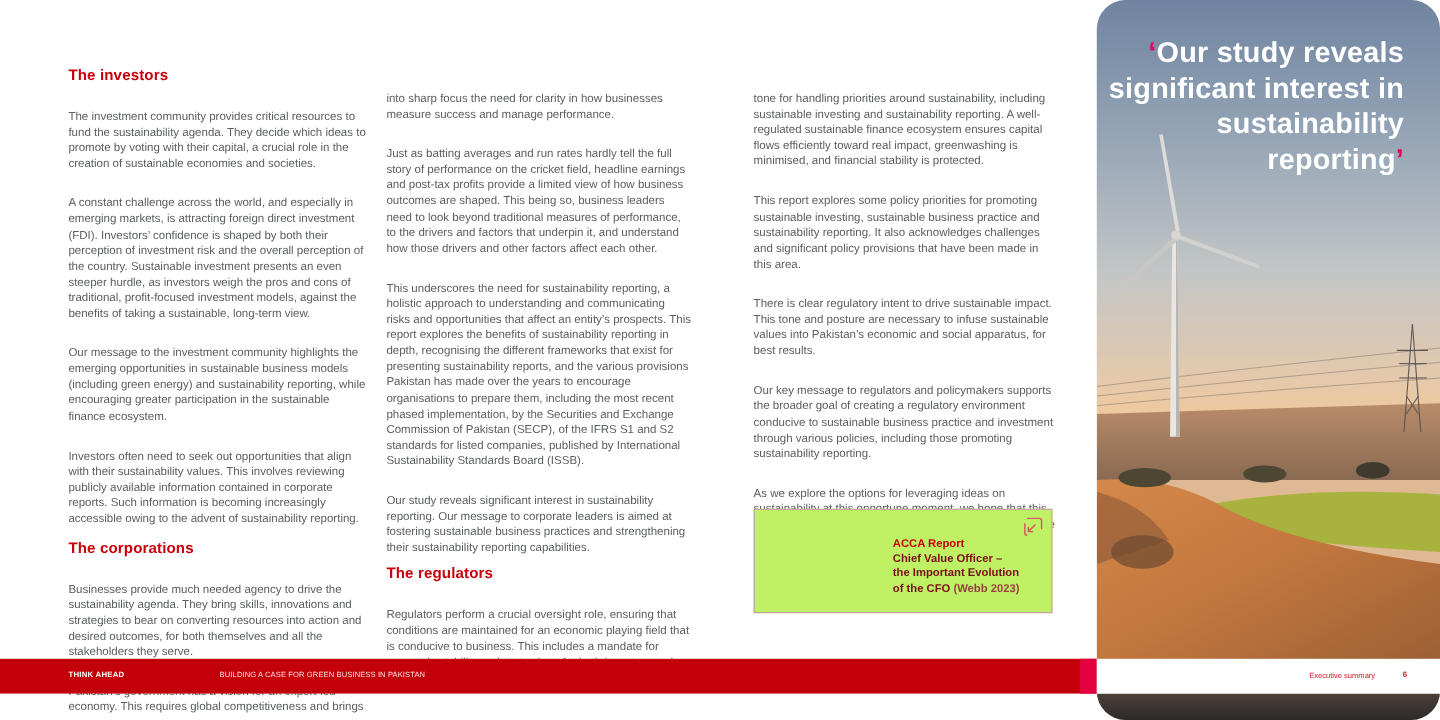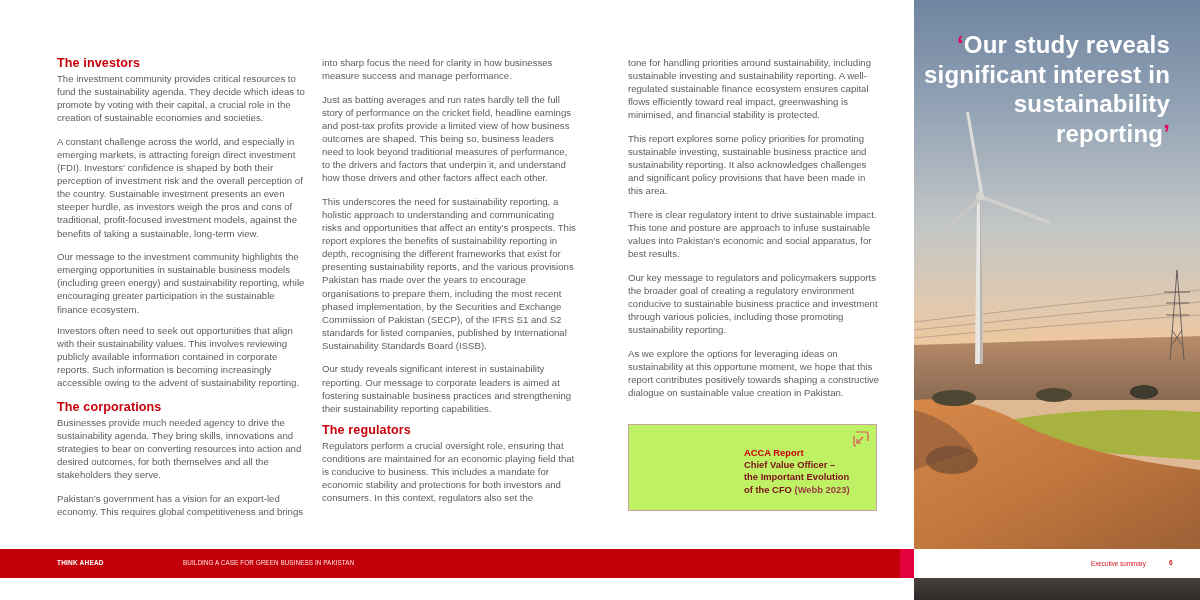--- a/index.html
+++ b/index.html
@@ -6,21 +6,21 @@
     html, body { width: 1200px; height: 600px; overflow: hidden; background: #ffffff; }
     body { position: relative; font-family: "Liberation Sans", sans-serif; color: #55585c; }
 
     .page-left { position: absolute; left: 0; top: 0; width: 914px; height: 500px; background: #ffffff; }
 
     .col { position: absolute; top: 56px; font-size: 9.6px; line-height: 13.1px; color: #5a5d61; }
     .col-1 { left: 57px; width: 248px; }
     .col-2 { left: 322px; width: 254px; }
     .col-3 { left: 628px; width: 252px; }
 
-    .col p { margin-bottom: 10.5px; }
+    .col p { margin-bottom: 10.5px; margin-top: 20px; }
     .col h2 { font-size: 12.6px; font-weight: bold; color: #c8000b; line-height: 15px; margin-bottom: 1px; letter-spacing: 0.1px; }
     .col-1 h2.first { margin-top: 0; }
 
     .ref-box {
       position: absolute; left: 628px; top: 424px; width: 249px; height: 87px;
       border: 1px solid #c9a2a6; background: #bef264;
     }
     .ref-icon { position: absolute; right: 7px; top: 6px; width: 16px; height: 16px; }
     .ref-text { position: absolute; left: 115px; top: 22px; font-size: 9.4px; line-height: 12.2px; font-weight: bold; color: #7b0e1a; width: 130px; }
     .ref-label { color: #c8000b; display: block; }
@@ -28,20 +28,21 @@
 
     .footer-red {
       position: absolute; left: 0; top: 549px; width: 914px; height: 29px; background: #c30009;
     }
     .footer-red .brand { position: absolute; left: 57px; top: 10px; font-size: 6.5px; font-weight: bold; color: #ffffff; letter-spacing: 0.2px; }
     .footer-red .doc-title { position: absolute; left: 183px; top: 10px; font-size: 6.3px; color: #ffe3e3; letter-spacing: 0.1px; }
 
     .photo {
       position: absolute; left: 914px; top: 0; width: 286px; height: 600px; overflow: hidden;
       background: linear-gradient(180deg, #6f84a0 0%, #93a3b5 18%, #c3c6c6 38%, #e3c9ad 52%, #f0c89e 58%, #dfb894 62%);
+      border-radius: 24px;
     }
     .photo svg.scene { position: absolute; left: 0; top: 0; }
 
     .quote {
       position: absolute; right: 30px; top: 30px; width: 260px; text-align: right;
       font-size: 24px; line-height: 29.5px; font-weight: bold; color: #ffffff; letter-spacing: 0.2px;
     }
     .quote .qmark { color: #e4005a; }
 
     .footer-white {
@@ -75,21 +76,21 @@
     <p>Just as batting averages and run rates hardly tell the full story of performance on the cricket field, headline earnings and post-tax profits provide a limited view of how business outcomes are shaped. This being so, business leaders need to look beyond traditional measures of performance, to the drivers and factors that underpin it, and understand how those drivers and other factors affect each other.</p>
     <p>This underscores the need for sustainability reporting, a holistic approach to understanding and communicating risks and opportunities that affect an entity’s prospects. This report explores the benefits of sustainability reporting in depth, recognising the different frameworks that exist for presenting sustainability reports, and the various provisions Pakistan has made over the years to encourage organisations to prepare them, including the most recent phased implementation, by the Securities and Exchange Commission of Pakistan (SECP), of the IFRS S1 and S2 standards for listed companies,  published by International Sustainability Standards Board (ISSB).</p>
     <p style="margin-bottom:8px;">Our study reveals significant interest in sustainability reporting. Our message to corporate leaders is aimed at fostering sustainable business practices and strengthening their sustainability reporting capabilities.</p>
     <h2>The regulators</h2>
     <p>Regulators perform a crucial oversight role, ensuring that conditions are maintained for an economic playing field that is conducive to business. This includes a mandate for economic stability and protections for both investors and consumers. In this context, regulators also set the</p>
   </div>
 
   <div class="col col-3">
     <p>tone for handling priorities around sustainability, including sustainable investing and sustainability reporting. A well-regulated sustainable finance ecosystem ensures capital flows efficiently toward real impact, greenwashing is minimised, and financial stability is protected.</p>
     <p>This report explores some policy priorities for promoting sustainable investing, sustainable business practice and sustainability reporting. It also acknowledges challenges and significant policy provisions that have been made in this area.</p>
-    <p>There is clear regulatory intent to drive sustainable impact. This tone and posture are approach to infuse sustainable values into Pakistan’s economic and social apparatus, for best results.</p>
+    <p>There is clear regulatory intent to drive sustainable impact. This tone and posture are necessary to infuse sustainable values into Pakistan’s economic and social apparatus, for best results.</p>
     <p>Our key message to regulators and policymakers supports the broader goal of creating a regulatory environment conducive to sustainable business practice and investment through various policies, including those promoting sustainability reporting.</p>
     <p>As we explore the options for leveraging ideas on sustainability at this opportune moment, we hope that this report contributes positively towards shaping a constructive dialogue on sustainable value creation in Pakistan.</p>
   </div>
 
   <div class="ref-box">
     <span class="ref-icon">
       <svg width="16" height="16" viewBox="0 0 16 16">
         <path d="M3 1 H13 Q15 1 15 3 V10" fill="none" stroke="#d9555e" stroke-width="1.2"></path>
         <path d="M1 5 V13 Q1 15 3 15" fill="none" stroke="#d9555e" stroke-width="1.2"></path>
         <line x1="10" y1="6" x2="4" y2="12" stroke="#d9555e" stroke-width="1.2"></line>

